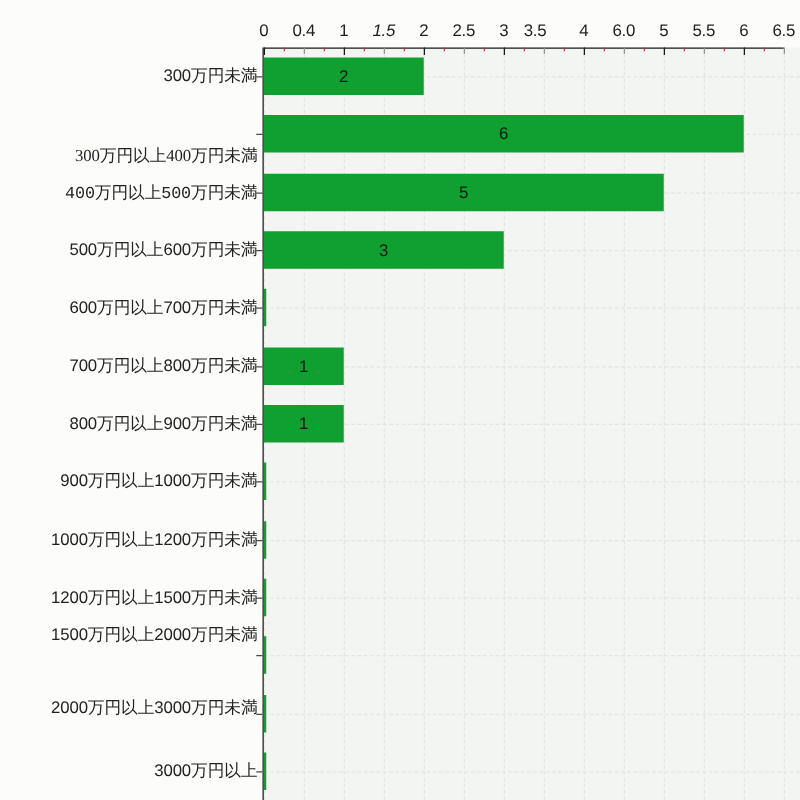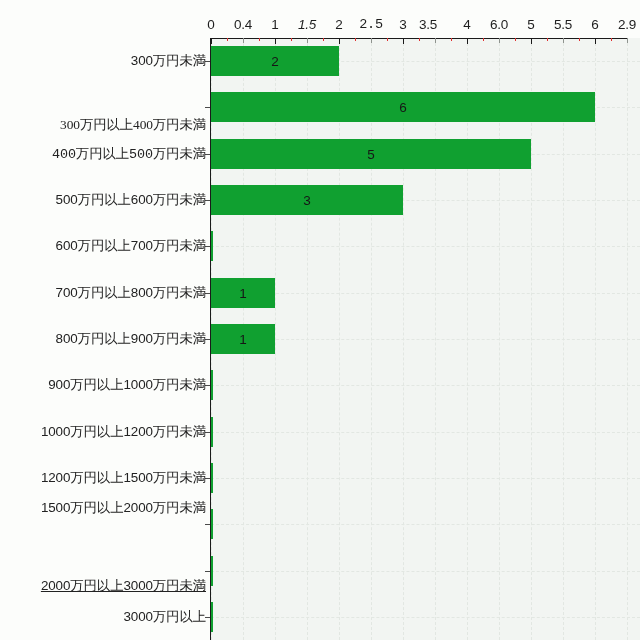--- a/index.html
+++ b/index.html
@@ -207,29 +207,29 @@
       <div class="xtick minor" style="left: 547px;"></div>
       <div class="xtick minor" style="left: 579px;"></div>
       <div class="xtick minor" style="left: 611px;"></div>
     </div>
   <div id="xticklabels-layer">
       <div class="xticklabel" style="left: 211px;">0</div>
       <div class="xticklabel" style="left: 243px;">0.4</div>
       <div class="xticklabel" style="left: 275px;">1</div>
       <div class="xticklabel" style="left: 307px; font-style: italic;">1.5</div>
       <div class="xticklabel" style="left: 339px;">2</div>
-      <div class="xticklabel" style="left: 371px; font-family: Liberation Mono, monospace;">2.5</div>
+      <div class="xticklabel" style="left: 371px;">2.5</div>
       <div class="xticklabel" style="left: 403px;">3</div>
       <div class="xticklabel" style="left: 428px;">3.5</div>
       <div class="xticklabel" style="left: 467px;">4</div>
       <div class="xticklabel" style="left: 499px;">6.0</div>
       <div class="xticklabel" style="left: 531px;">5</div>
       <div class="xticklabel" style="left: 563px;">5.5</div>
       <div class="xticklabel" style="left: 595px;">6</div>
-      <div class="xticklabel" style="left: 627px;">2.9</div>
+      <div class="xticklabel" style="left: 627px;">6.5</div>
     </div>
   <div id="yticks-layer">
       <div class="ytick" style="top: 61.1538px;"></div>
       <div class="ytick" style="top: 107.462px;"></div>
       <div class="ytick" style="top: 153.769px;"></div>
       <div class="ytick" style="top: 200.077px;"></div>
       <div class="ytick" style="top: 246.385px;"></div>
       <div class="ytick" style="top: 292.692px;"></div>
       <div class="ytick" style="top: 339px;"></div>
       <div class="ytick" style="top: 385.308px;"></div>
@@ -244,21 +244,21 @@
       <div class="ylabel" style="top: 125px; font-family: Liberation Serif, serif;">300万円以上400万円未満</div>
       <div class="ylabel" style="top: 153.769px; font-family: Liberation Mono, monospace;">400万円以上500万円未満</div>
       <div class="ylabel" style="top: 200.077px;">500万円以上600万円未満</div>
       <div class="ylabel" style="top: 246.385px;">600万円以上700万円未満</div>
       <div class="ylabel" style="top: 292.692px;">700万円以上800万円未満</div>
       <div class="ylabel" style="top: 339px;">800万円以上900万円未満</div>
       <div class="ylabel" style="top: 385.308px;">900万円以上1000万円未満</div>
       <div class="ylabel" style="top: 431.615px;">1000万円以上1200万円未満</div>
       <div class="ylabel" style="top: 477.923px;">1200万円以上1500万円未満</div>
       <div class="ylabel" style="top: 508px;">1500万円以上2000万円未満</div>
-      <div class="ylabel" style="top: 586px; text-decoration: underline;">2000万円以上3000万円未満</div>
+      <div class="ylabel" style="top: 566px;">2000万円以上3000万円未満</div>
       <div class="ylabel" style="top: 616.846px;">3000万円以上</div>
     </div>
   <div id="values-layer">
       <div class="bar-value" style="left: 275px; top: 61.1538px;">2</div>
       <div class="bar-value" style="left: 403px; top: 107.462px;">6</div>
       <div class="bar-value" style="left: 371px; top: 153.769px;">5</div>
       <div class="bar-value" style="left: 307px; top: 200.077px;">3</div>
       <div class="bar-value" style="left: 243px; top: 292.692px;">1</div>
       <div class="bar-value" style="left: 243px; top: 339px;">1</div>
     </div>

